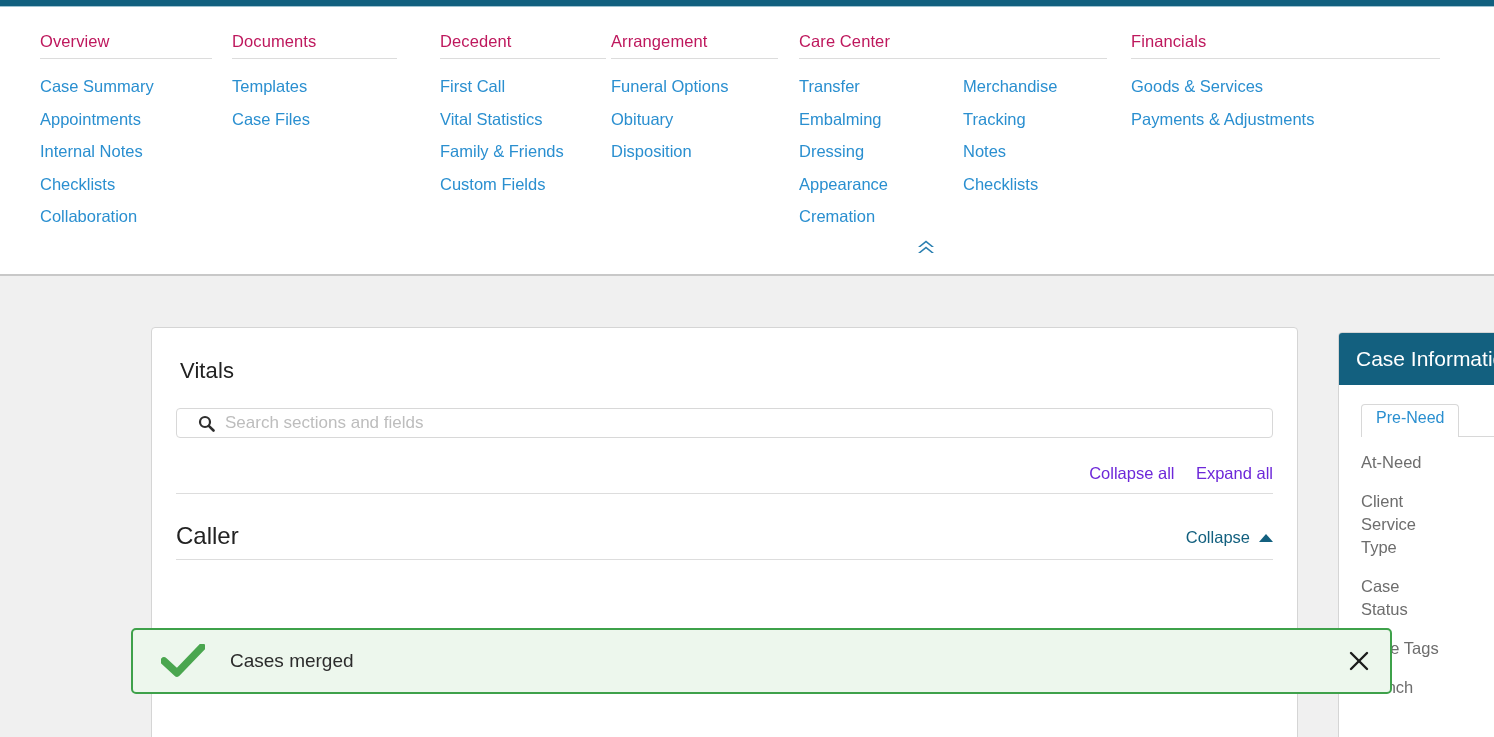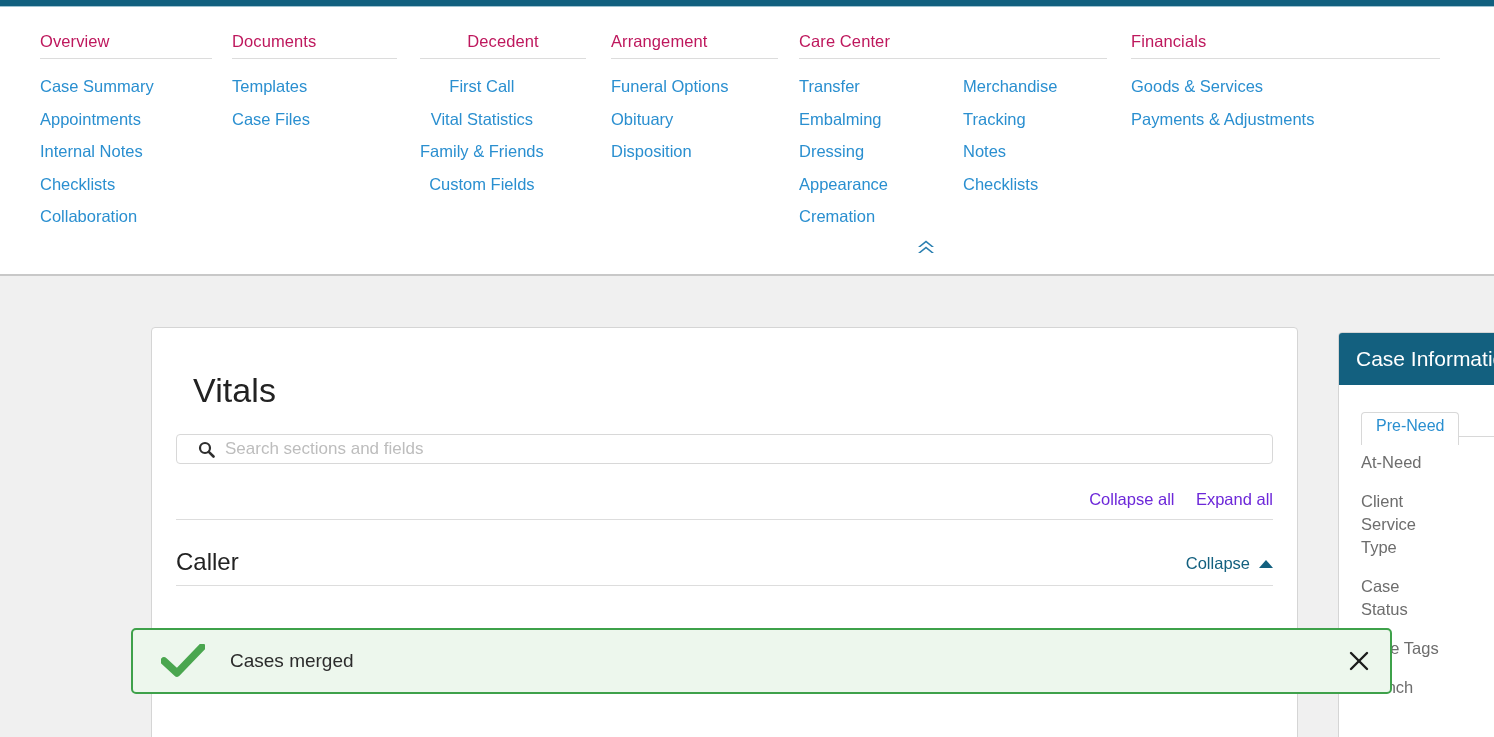--- a/index.html
+++ b/index.html
@@ -94,23 +94,23 @@
     top: 51px;
     left: 151px;
     width: 1147px;
     height: 420px;
     background: #ffffff;
     border: 1px solid #d5d5d5;
     border-radius: 4px;
     box-sizing: border-box;
   }
   .card-title {
-    margin: 17px;
+    margin: 4px;
     padding: 26px 0 0 24px;
-    font-size: 34px;
+    font-size: 22px;
     font-weight: 400;
     color: #222222;
     letter-spacing: 0.1px;
   }
   .search-wrap {
     position: relative;
     margin: 24px 24px 0 24px;
     height: 30px;
     border: 1px solid #d8d8d8;
     border-radius: 4px;
@@ -214,21 +214,21 @@
   }
   .side-tab {
     font-size: 16px;
     color: #2a8fd0;
     padding: 4px 14px 10px 14px;
     border: 1px solid #d8d8d8;
     border-bottom: none;
     border-radius: 4px 4px 0 0;
     background: #ffffff;
     position: relative;
-    top: 9px;
+    top: 1px;
     cursor: pointer;
     white-space: nowrap;
   }
   .side-fields {
     padding: 14px 22px 0 22px;
   }
   .side-field-label {
     font-size: 16.5px;
     color: #6d6d6d;
     line-height: 23px;
@@ -297,21 +297,21 @@
   <div class="nav-col" id="nav-col-1" style="left:232px; width:165px;">
     <div class="nav-col-title">Documents</div>
     <div class="nav-links">
       <div class="nav-sub">
         <a class="nav-link">Templates</a>
         <a class="nav-link">Case Files</a>
       </div>
     </div>
   </div>
 
-  <div class="nav-col" id="nav-col-2" style="left:420px; width:166px;text-align:center;">
+  <div class="nav-col" id="nav-col-2" style="left:440px; width:166px;">
     <div class="nav-col-title">Decedent</div>
     <div class="nav-links">
       <div class="nav-sub">
         <a class="nav-link">First Call</a>
         <a class="nav-link">Vital Statistics</a>
         <a class="nav-link">Family &amp; Friends</a>
         <a class="nav-link">Custom Fields</a>
       </div>
     </div>
   </div>

